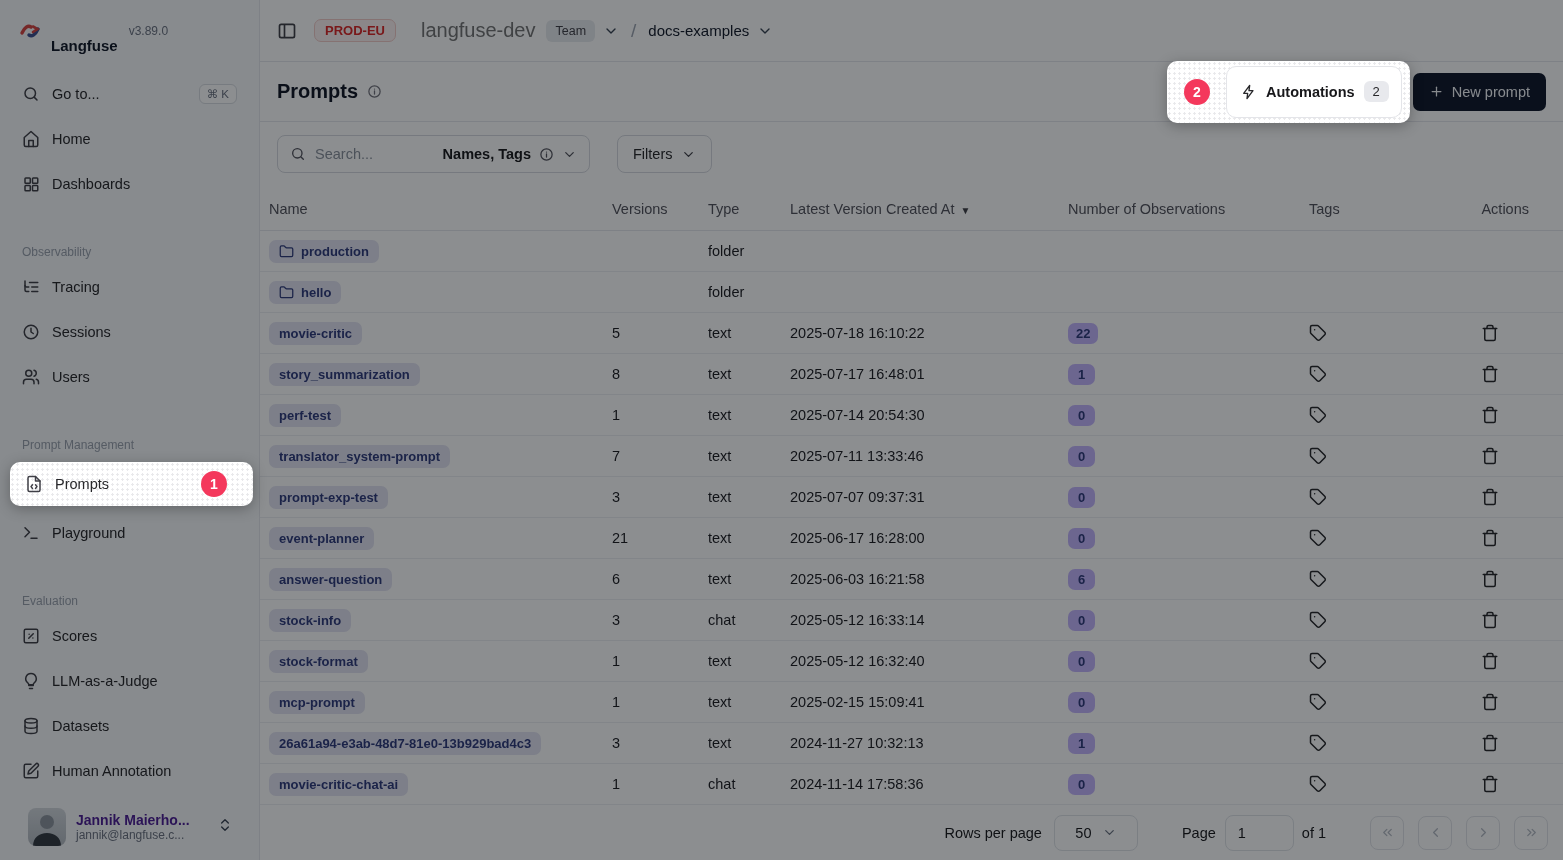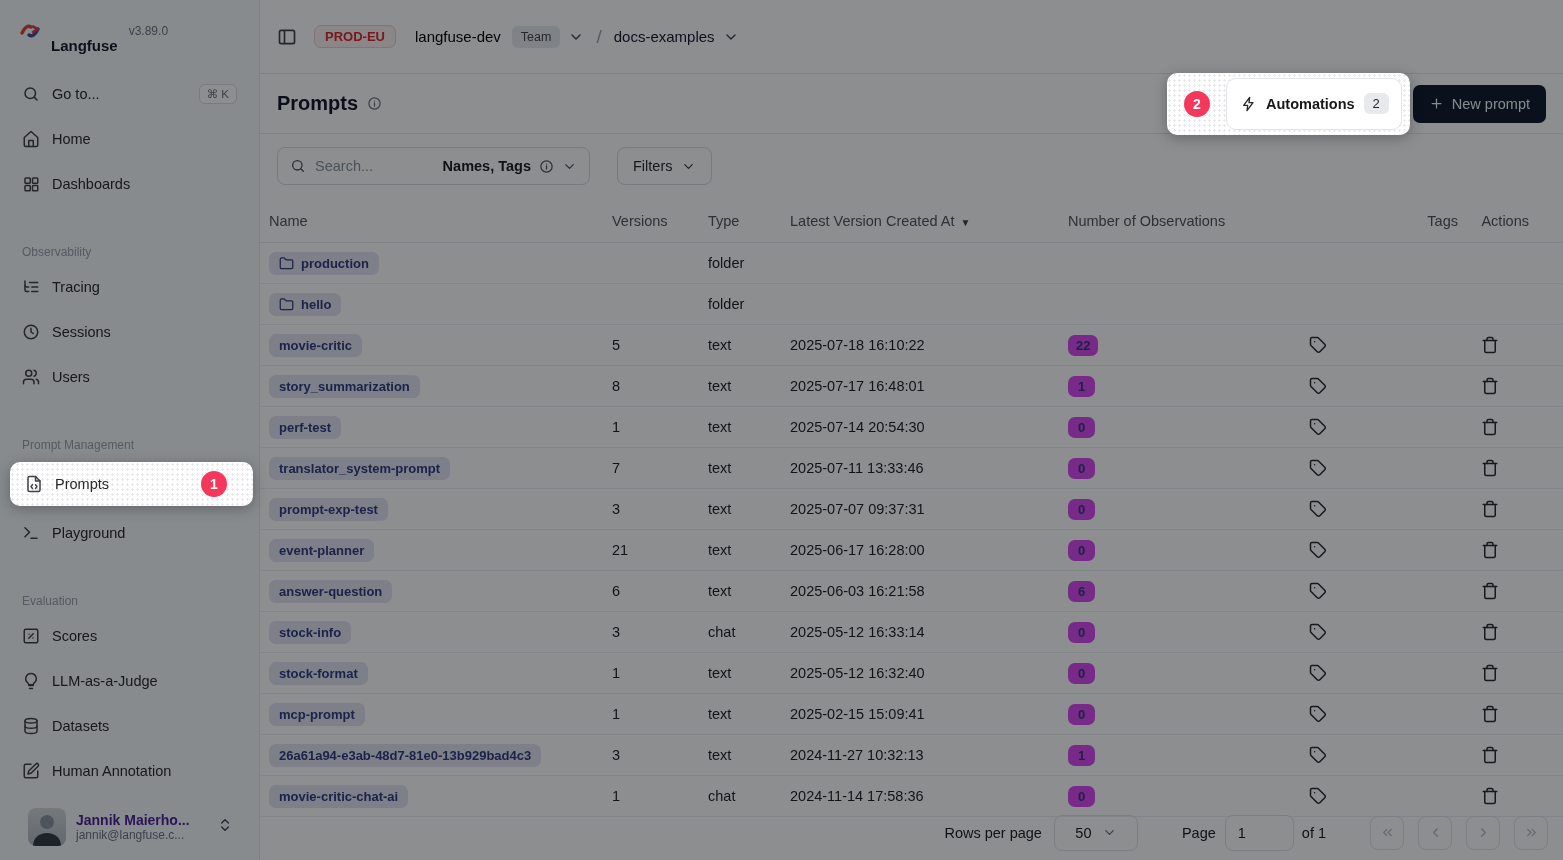--- a/index.html
+++ b/index.html
@@ -37,26 +37,26 @@
   .avatar svg { width:38px; height:38px; }
   .user-meta { min-width:0; }
   .user-name { font-size:14px; font-weight:700; color:#4c1d95; white-space:nowrap;text-align:right; }
   .user-email { font-size:12px; color:#6b7280; white-space:nowrap; }
   .user-caret { margin-left:auto; color:#374151; }
   .user-caret svg { width:16px; height:16px; }
 
   
   .main { position:absolute; left:260px; top:0; width:1303px; height:860px; background:#fff;
     display:flex; flex-direction:column; }
-  .topbar { height:74px; flex:0 0 auto; border-bottom:1px solid #e6e8ec; display:flex; align-items:center; padding:0 17px; }
+  .topbar { height:62px; flex:0 0 auto; border-bottom:1px solid #e6e8ec; display:flex; align-items:center; padding:0 17px; }
   .panel-toggle { color:#3f3f46; display:flex; cursor:pointer; }
   .panel-toggle svg { width:20px; height:20px; }
   .env-badge { margin-left:17px; font-size:13px; font-weight:600; color:#dc2626; background:#fdf3f2;
     border:1px solid #f2cbc8; padding:3px 10px; border-radius:7px; }
-  .org-name { margin-left:19px; font-size:15px; font-weight:500; color:#000000; }
+  .org-name { margin-left:25px; font-size:20px; font-weight:500; color:#737373; }
   .plan-badge { margin-left:11px; font-size:12.5px; color:#3f3f46; background:#e8eaee; padding:4px 9px; border-radius:6px; }
   .tb-chevron { margin-left:8px; color:#374151; display:flex; }
   .tb-chevron svg { width:16px; height:16px; }
   .slash { margin:0 12px; color:#9ca3af; font-size:19px; font-weight:300; }
   .project-name { font-size:15px; font-weight:500; color:#111827; }
 
   .page-header { height:60px; flex:0 0 auto; border-bottom:1px solid #e6e8ec; display:flex; align-items:center; padding:0 17px; }
   .page-title { font-size:20px; font-weight:700; color:#101623; }
   .title-info { margin-left:9px; color:#71717a; display:flex; }
   .title-info svg { width:15px; height:15px; }
@@ -84,29 +84,29 @@
 
   
   .table { flex:1 1 auto; min-height:0; }
   .grid-row { display:grid; grid-template-columns:350px 97px 83px 276px 232px 160px minmax(0,1fr); align-items:center; }
   .thead { height:44px; border-bottom:1px solid #e6e8ec; color:#52525b; font-size:14.5px; }
   .trow { height:41px; border-bottom:1px solid #edeff2; }
   .c-name { padding-left:9px; }
   .c-ver  { padding-left:2px; }
   .c-type { padding-left:1px; }
   .c-obs  { padding-left:2px; }
-  .c-tags { padding-left:11px;text-align:right; }
+  .c-tags { padding-left:11px; }
   .h-act  { text-align:right; padding-right:34px; }
   .c-act  { display:flex; justify-content:flex-end; padding-right:64px; }
   .cell   { font-size:14.5px; color:#1c1c21; }
   .sort-caret { font-size:10px; margin-left:6px; color:#3f3f46; }
   .pill { display:inline-flex; align-items:center; gap:7px; background:#e3e4f2; color:#2f3a7b;
     font-size:13px; font-weight:600; padding:4px 10px; border-radius:7px; cursor:pointer; white-space:nowrap; }
   .pill svg { width:15px; height:15px; }
-  .obs-badge { display:inline-flex; justify-content:center; min-width:27px; background:#d946ef; color:#2f3a7b;
+  .obs-badge { display:inline-flex; justify-content:center; min-width:27px; background:#c4b5fd; color:#2f3a7b;
     font-size:13px; font-weight:700; padding:3px 8px; border-radius:7px; }
   .icon-btn { background:none; border:none; color:#27272a; display:flex; cursor:pointer; padding:0; }
   .icon-btn svg { width:18px; height:18px; }
 
   
   .tfooter { height:55px; flex:0 0 auto; display:flex; align-items:center; justify-content:flex-end; padding:0 15px 0 17px; font-size:14.5px; color:#18181b; }
   .rpp-label { font-weight:500; }
   .rpp-select { margin-left:12px; width:84px; height:36px; border:1px solid #e0e3e8; border-radius:8px;
     display:flex; align-items:center; justify-content:center; gap:10px; cursor:pointer; }
   .rpp-select svg { width:15px; height:15px; color:#6b7280; }

